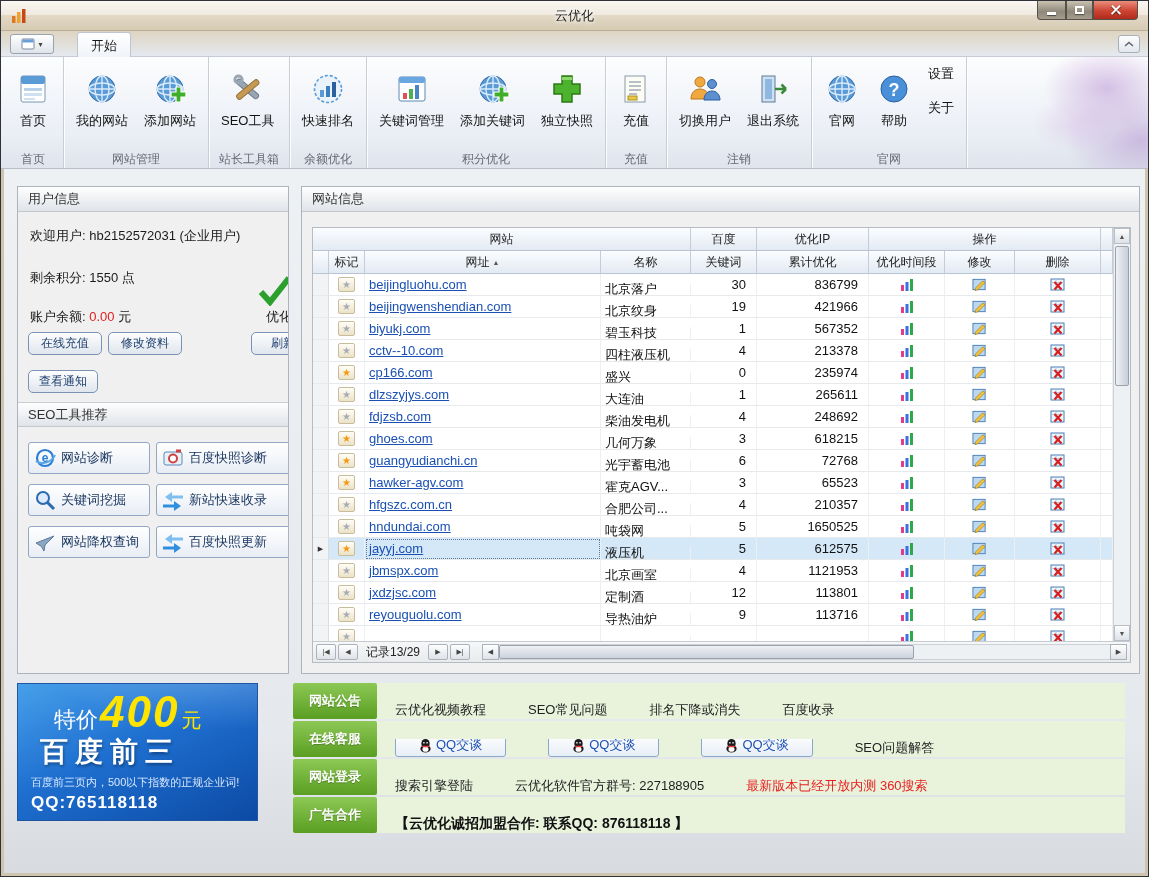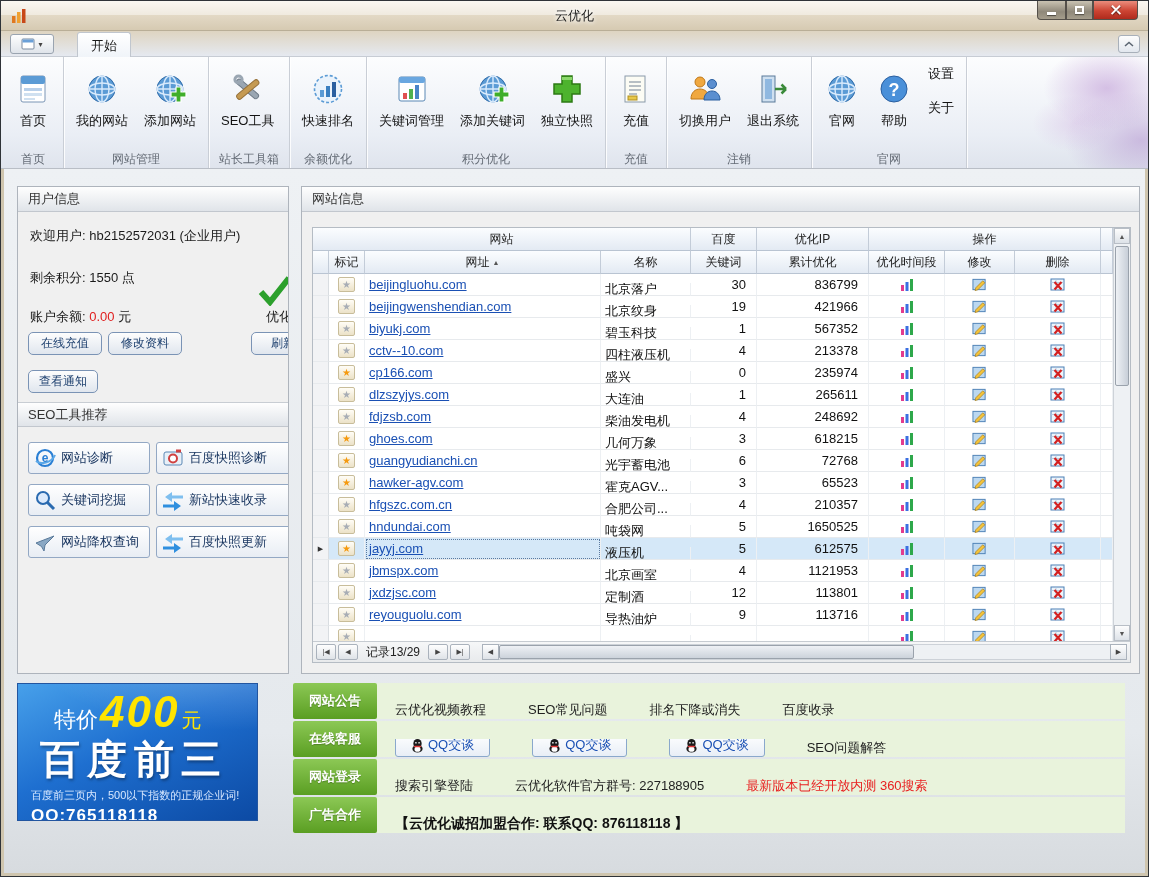--- a/index.html
+++ b/index.html
@@ -158,34 +158,34 @@
   .ad{ position:absolute; left:13px; top:514px; width:241px; height:138px; overflow:hidden;
     background:linear-gradient(155deg,#47a0ea 0%,#1e6fd0 45%,#0c4aa4 100%);
     border:1px solid #2255a0; color:#fff; }
   .ad::before{ content:""; position:absolute; left:-20px; top:-30px; width:340px; height:90px;
     background:radial-gradient(ellipse at 70% 0%, rgba(255,255,255,.28), transparent 60%); }
   .ad1{ position:relative; margin:6px 0 0 36px; display:flex; align-items:baseline; }
   .ad-white{ font-size:22px; color:#fff; }
   .ad-num{ font-size:44px; font-weight:bold; font-style:italic; color:#ffe400; letter-spacing:2px;
     line-height:1; margin:0 2px; }
   .ad-yellow{ font-size:20px; color:#ffe400; }
-  .ad2{ position:relative; font-size:40px; font-weight:bold; letter-spacing:7px; margin:2px 0 0 22px;
+  .ad2{ position:relative; font-size:28px; font-weight:bold; letter-spacing:7px; margin:2px 0 0 22px;
     line-height:1.1; text-shadow:1px 2px 3px rgba(0,0,0,.35); }
   .ad3{ position:relative; font-size:11px; color:#d8e8ff; margin:7px 0 0 13px; white-space:nowrap; }
   .ad4{ position:relative; font-size:17px; font-weight:bold; letter-spacing:1px; margin:3px 0 0 13px; }
 
   .brows{ position:absolute; left:289px; top:514px; right:20px; }
   .brow{ height:36px; margin-bottom:2px; display:flex; align-items:stretch; background:#e9f3dc; }
   .brow-label{ width:84px; flex:none; background:linear-gradient(#8cc855,#5a9e22); color:#fff;
     font-size:13px; font-weight:bold; display:flex; align-items:center; justify-content:center;
     border-radius:2px; text-shadow:0 1px 1px rgba(0,0,0,.25); }
   .brow-content{ flex:1; display:flex; align-items:flex-end; gap:42px; padding-left:18px;
     font-size:13px; color:#222; overflow:hidden; white-space:nowrap;margin-top:18px; }
   .qq-btn{ display:inline-flex; align-items:center; gap:4px; background:linear-gradient(#ffffff,#e8eef6);
-    border:1px solid #8aa8cc; border-radius:3px; padding:2px 15px; color:#1a50b4; }
+    border:1px solid #8aa8cc; border-radius:3px; padding:2px 23px; color:#1a50b4; }
   .bhl{ color:#e82020; }
   .bbold{ font-weight:bold; font-size:14px; color:#111; }
 </style>
 </head>
 <body>
 
 <div class="window">
 
   <div class="titlebar">
     <span class="app-icon icon">

